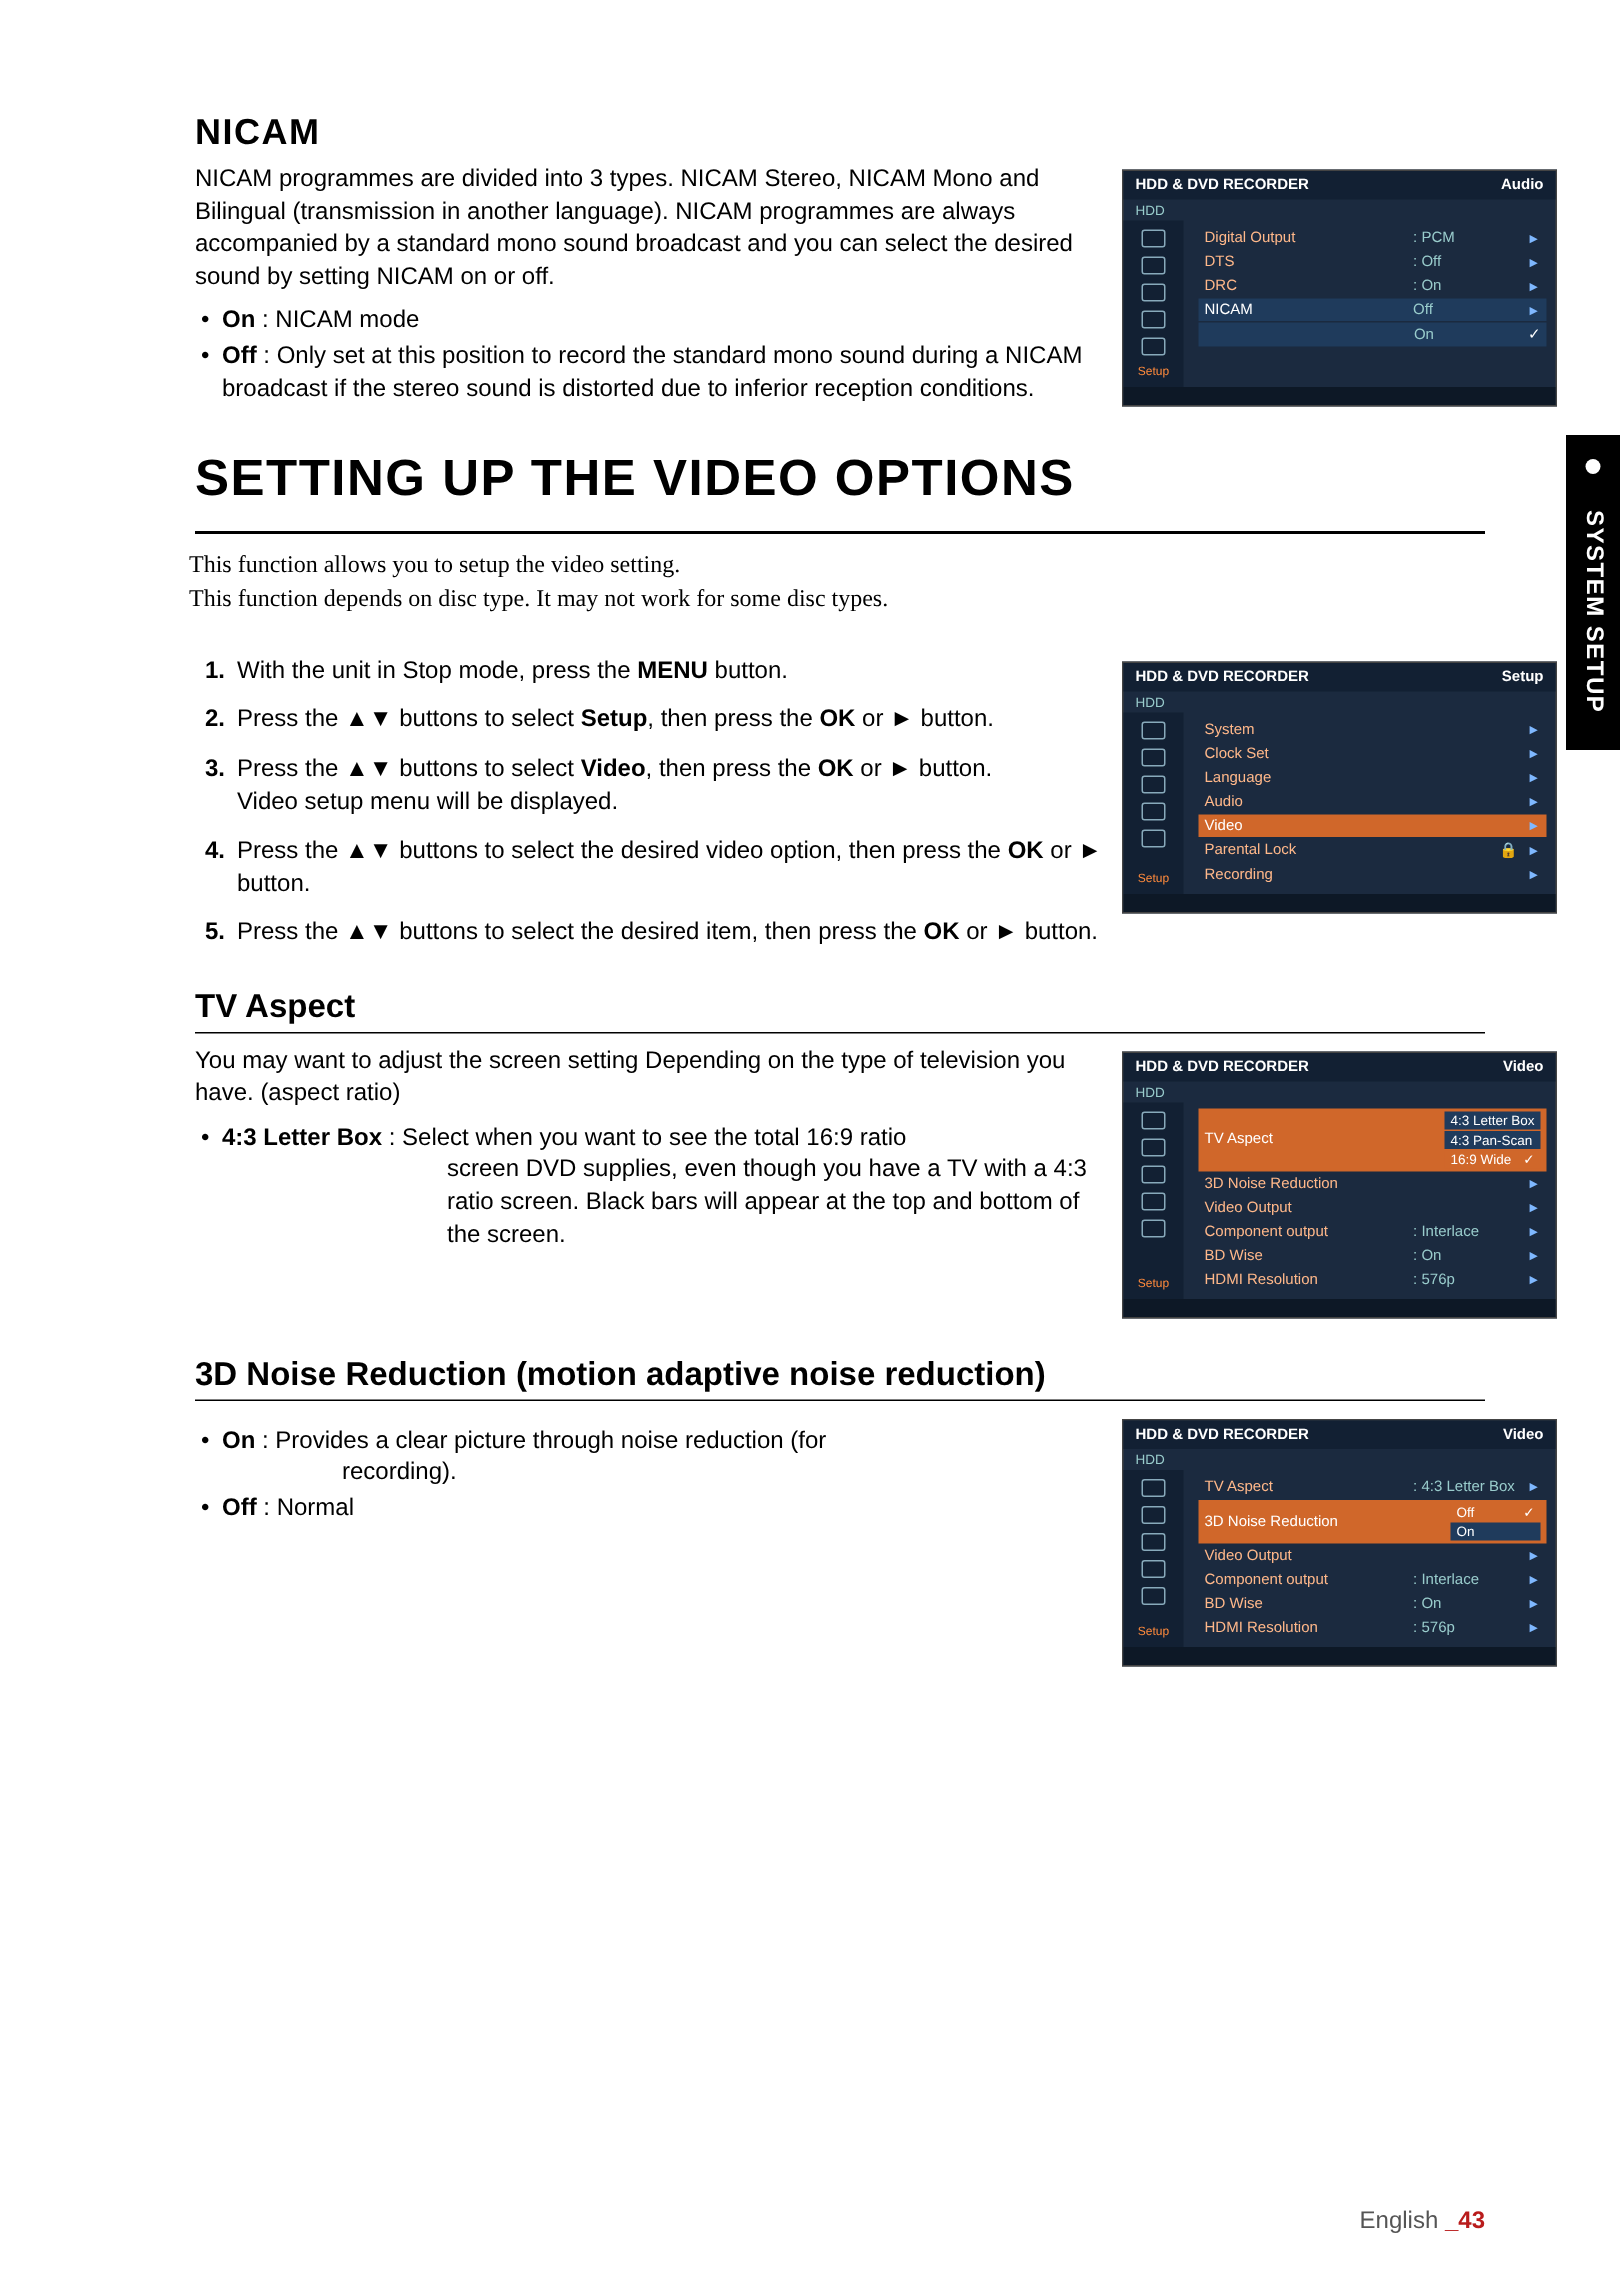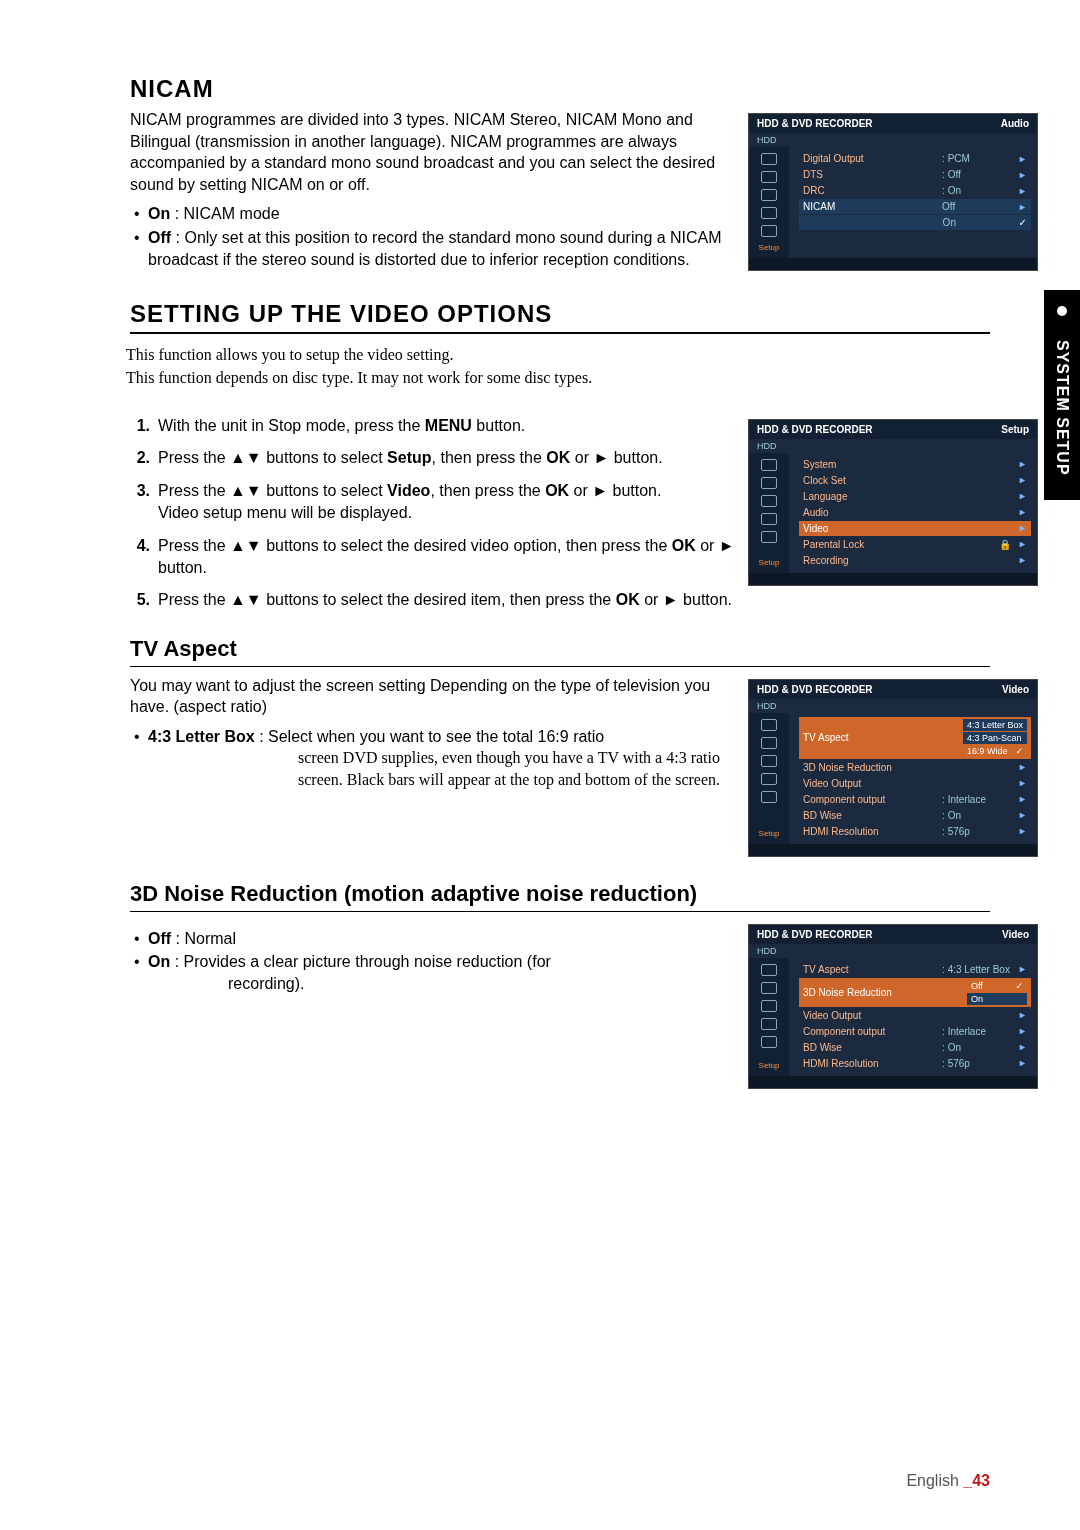--- a/index.html
+++ b/index.html
@@ -41,37 +41,37 @@
     letter-spacing: 1px;
   }
   h2.nicam { font-size: 24px; letter-spacing: 1px; margin-bottom: 6px; }
   .row { display: flex; gap: 10px; }
   .col-text { flex: 1; font-size: 16px; line-height: 1.35; }
   .col-ui { width: 242px; flex: none; }
   .bullets { margin-top: 8px; }
   .bullets > div { padding-left: 18px; position: relative; margin-bottom: 2px; }
   .bullets > div::before { content: "•"; position: absolute; left: 4px; }
   h1.section {
-    font-size: 24px;
+    font-size: 34px;
     letter-spacing: 1px;
     border-bottom: 2px solid #000;
-    padding-bottom: 4px;
+    padding-bottom: 15px;
     margin: 28px 0 10px 0;
   }
   .intro { font-size: 16px; line-height: 1.4; margin-left: -4px; font-family: Liberation Serif, serif; }
   .steps { margin-top: 26px; }
   .step { display: flex; gap: 8px; font-size: 16px; line-height: 1.4; margin-bottom: 10px; }
   .step .num { font-weight: bold; min-width: 20px; text-align: right; }
   h3.sub {
     font-size: 22px;
     border-bottom: 1.5px solid #000;
     padding-bottom: 4px;
     margin: 24px 0 8px 0;
   }
-  .indent { margin-left: 150px; font-family: Liberation Serif, serif; }
+  .indent { margin-left: 150px; }
   .footer { position: absolute; bottom: 40px; right: 90px; font-size: 16px; color: #555; }
   .footer b { color: #b91c1c; }
 
   
   .osd {
     width: 290px;
     background: #1b2a3f;
     border: 1px solid #444;
     font-size: 10px;
     color: #fff;
@@ -346,25 +346,25 @@
   </div>
 </div>
 
 <div class="bullets" style="margin-top:24px;">
 </div>
 
 <h3 class="sub">3D Noise Reduction (motion adaptive noise reduction)</h3>
 <div class="row">
   <div class="col-text">
     <div class="bullets">
-      <div><b>Off</b><span> : Normal</span></div>
       <div>
         <b>On</b><span> : Provides a clear picture through noise reduction (for</span>
         <div style="margin-left:80px;">recording).</div>
       </div>
+      <div><b>Off</b><span> : Normal</span></div>
     </div>
   </div>
   <div class="col-ui">
     <div class="osd">
       <div class="osd-header">
           <span>HDD &amp; DVD RECORDER</span>
           <span>Video</span>
         </div>
       <div class="osd-sub">HDD</div>
       <div class="osd-body">

